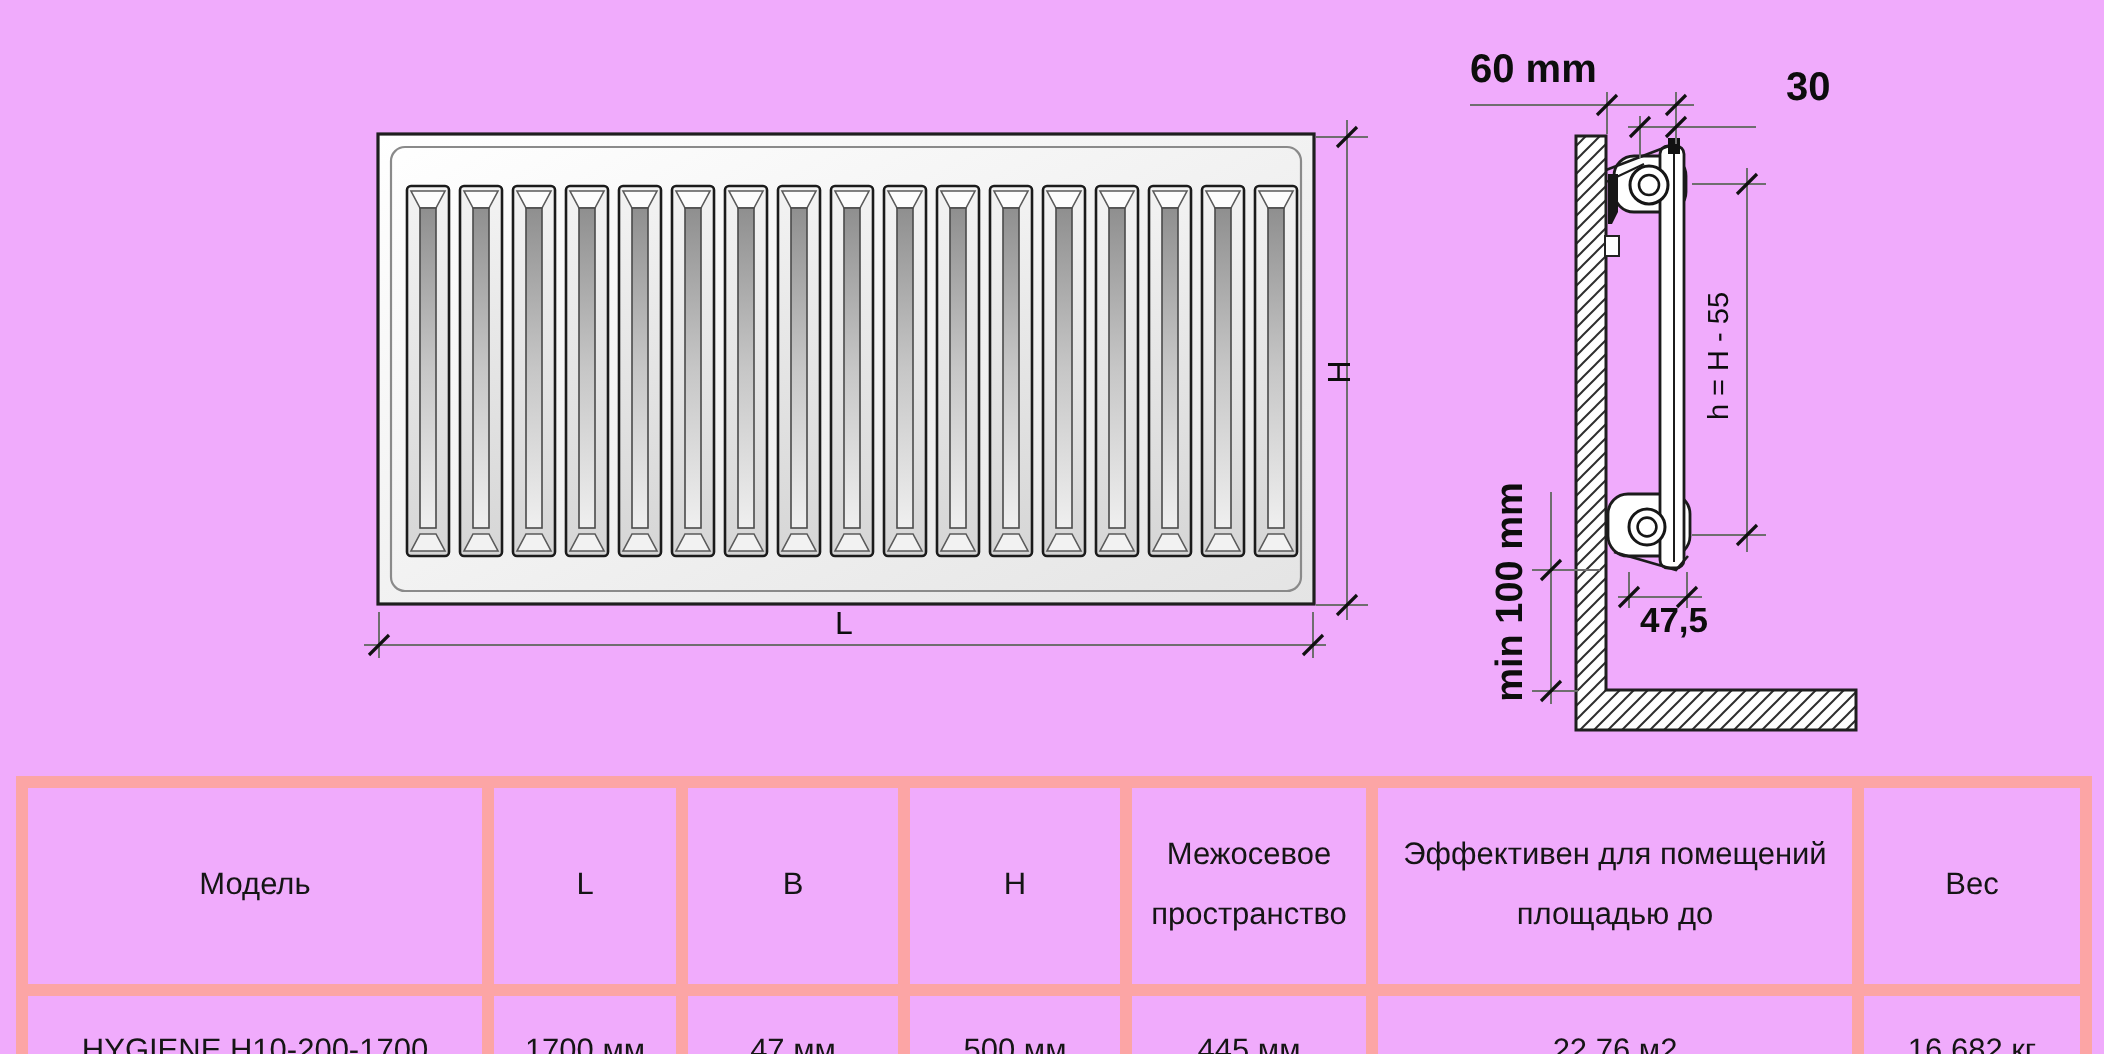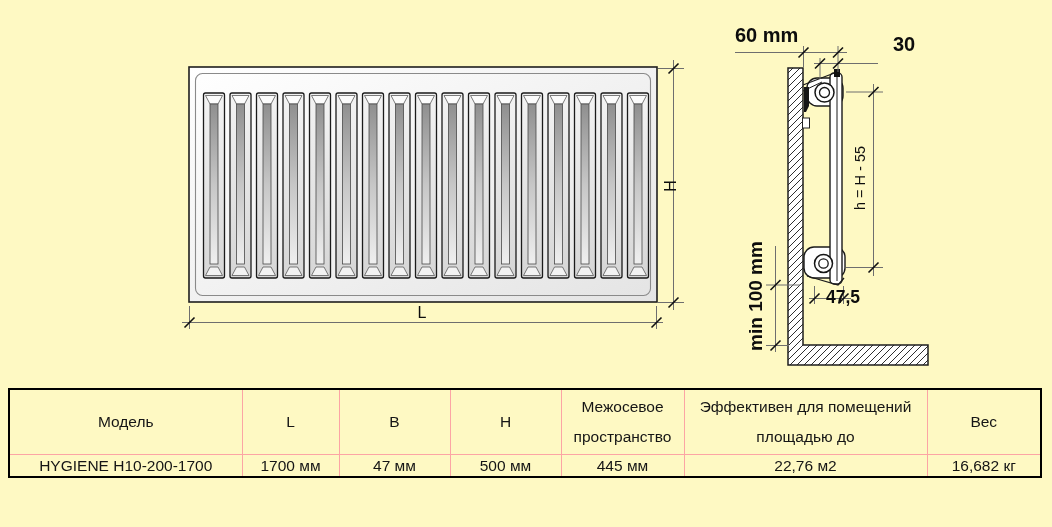--- a/index.html
+++ b/index.html
@@ -1,26 +1,26 @@
 <!DOCTYPE html>
 <html><head>
 <meta charset="utf-8">
 <style>
   html,body{margin:0;padding:0;background:#fff;}
-  .stage{position:relative;width:1052px;height:527px;background:#fef9c3;
+  .stage{position:relative;width:1052px;height:527px;background:#f0abfc;
          font-family:"Liberation Sans",sans-serif;color:#111;overflow:hidden;}
   svg{position:absolute;left:0;top:0;}
   .lbl{position:absolute;color:#0d0d0d;white-space:nowrap;line-height:1;}
   .b{font-weight:bold;}
   .rot{transform:rotate(-90deg);transform-origin:center center;text-align:center;}
   
   table.spec{position:absolute;left:8px;top:388px;width:1032px;border-collapse:collapse;
              table-layout:fixed;border:2px solid #000;}
-  table.spec th,table.spec td{border:1px solid #fca5a5;text-align:center;vertical-align:middle;
-             font-weight:400;font-size:15.5px;padding:0 2px;color:#151515;}
+  table.spec th,table.spec td{border:6px solid #fca5a5;text-align:center;vertical-align:middle;
+             font-weight:400;font-size:15.5px;padding:17px 2px;color:#151515;}
   table.spec thead th{height:64px;line-height:1.95;}
   table.spec tbody td{height:21px;}
 </style>
 </head>
 <body>
 
 <div class="stage">
 
   <svg width="1052" height="385" viewBox="0 0 1052 385">
     <defs>
@@ -226,21 +226,21 @@
   </svg>
 
   <div class="lbl b" style="left:735px;top:25px;font-size:20px;">60 mm</div>
 
   <div class="lbl b" style="left:893px;top:34px;font-size:20px;">30</div>
 
   <div class="lbl rot" style="left:800px;top:170px;width:122px;height:16px;font-size:14.5px;">h = H - 55</div>
 
   <div class="lbl rot b" style="left:700px;top:286px;width:112px;height:20px;font-size:19px;">min 100 mm</div>
 
-  <div class="lbl b" style="left:814px;top:289px;width:46px;text-align:right;font-size:17.5px;">47,5</div>
+  <div class="lbl b" style="left:814px;top:302px;width:46px;text-align:center;font-size:17.5px;">47,5</div>
 
   <div class="lbl" style="left:402px;top:305px;width:40px;text-align:center;font-size:16px;">L</div>
 
   <div class="lbl rot" style="left:656px;top:178px;width:30px;height:16px;font-size:16px;">H</div>
 
   <table class="spec">
     <colgroup>
       <col style="width:233px">
         <col style="width:97px">
         <col style="width:111px">

